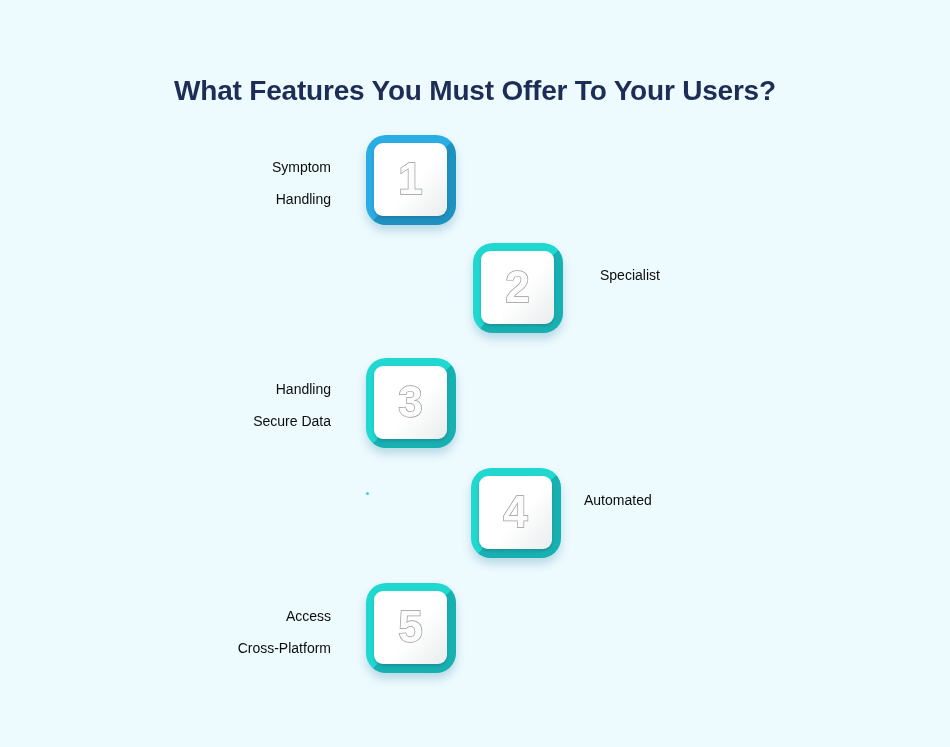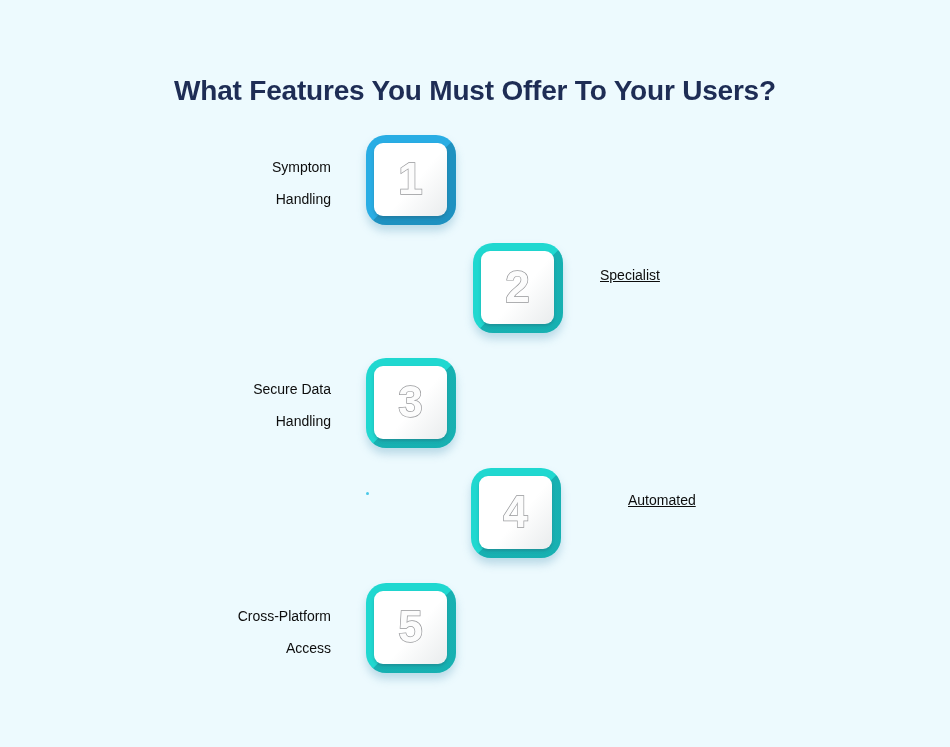--- a/index.html
+++ b/index.html
@@ -68,21 +68,21 @@
     transform: translateY(-1px);
   }
   .label {
     position: absolute;
     font-size: 14px;
     line-height: 32px;
     color: var(--label-text, #0D0D0D);
     white-space: nowrap;
   }
   .label--right { text-align: right; }
-  .label--left  { text-align: left; text-decoration: underline; }
+  .label--left  { text-align: left; }
   .label-line { display: block; }
   .speck {
     position: absolute;
     width: 3px;
     height: 3px;
     border-radius: 50%;
     background: var(--speck, #49C8E8);
   }
 </style>
 </head>
@@ -105,43 +105,43 @@
   <div class="key key--teal" style="left:473px; top:243px">
     <div class="key-card">
       <span class="key-num">2</span>
     </div>
   </div>
   <div class="label label--left" style="top:259px; left:600px">
     <span class="label-line">Specialist</span>
   </div>
 
   <div class="label label--right" style="top:373px; right:619px">
+    <span class="label-line">Handling</span>
     <span class="label-line">Secure Data</span>
-    <span class="label-line">Handling</span>
   </div>
   <div class="key key--teal" style="left:366px; top:358px">
     <div class="key-card">
       <span class="key-num">3</span>
     </div>
   </div>
 
   <div class="speck" style="left:366px; top:492px"></div>
 
   <div class="key key--teal" style="left:471px; top:468px">
     <div class="key-card">
       <span class="key-num">4</span>
     </div>
   </div>
-  <div class="label label--left" style="top:484px; left:628px">
+  <div class="label label--left" style="top:484px; left:584px">
     <span class="label-line">Automated</span>
   </div>
 
   <div class="label label--right" style="top:600px; right:619px">
+    <span class="label-line">Access</span>
     <span class="label-line">Cross-Platform</span>
-    <span class="label-line">Access</span>
   </div>
   <div class="key key--teal" style="left:366px; top:583px">
     <div class="key-card">
       <span class="key-num">5</span>
     </div>
   </div>
 
 </div>
 
 </body></html>

